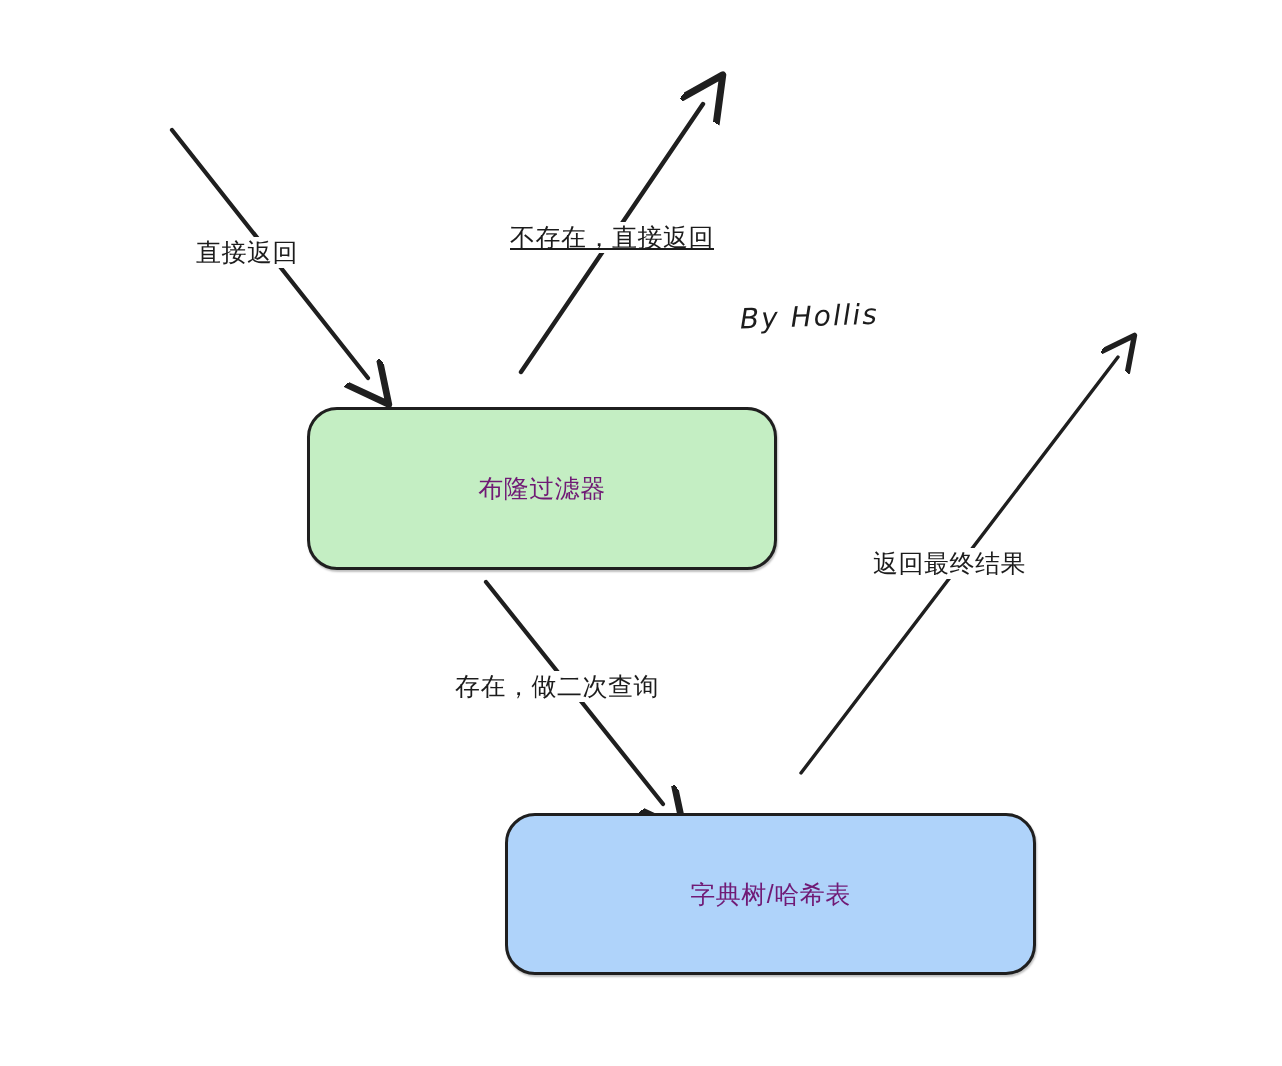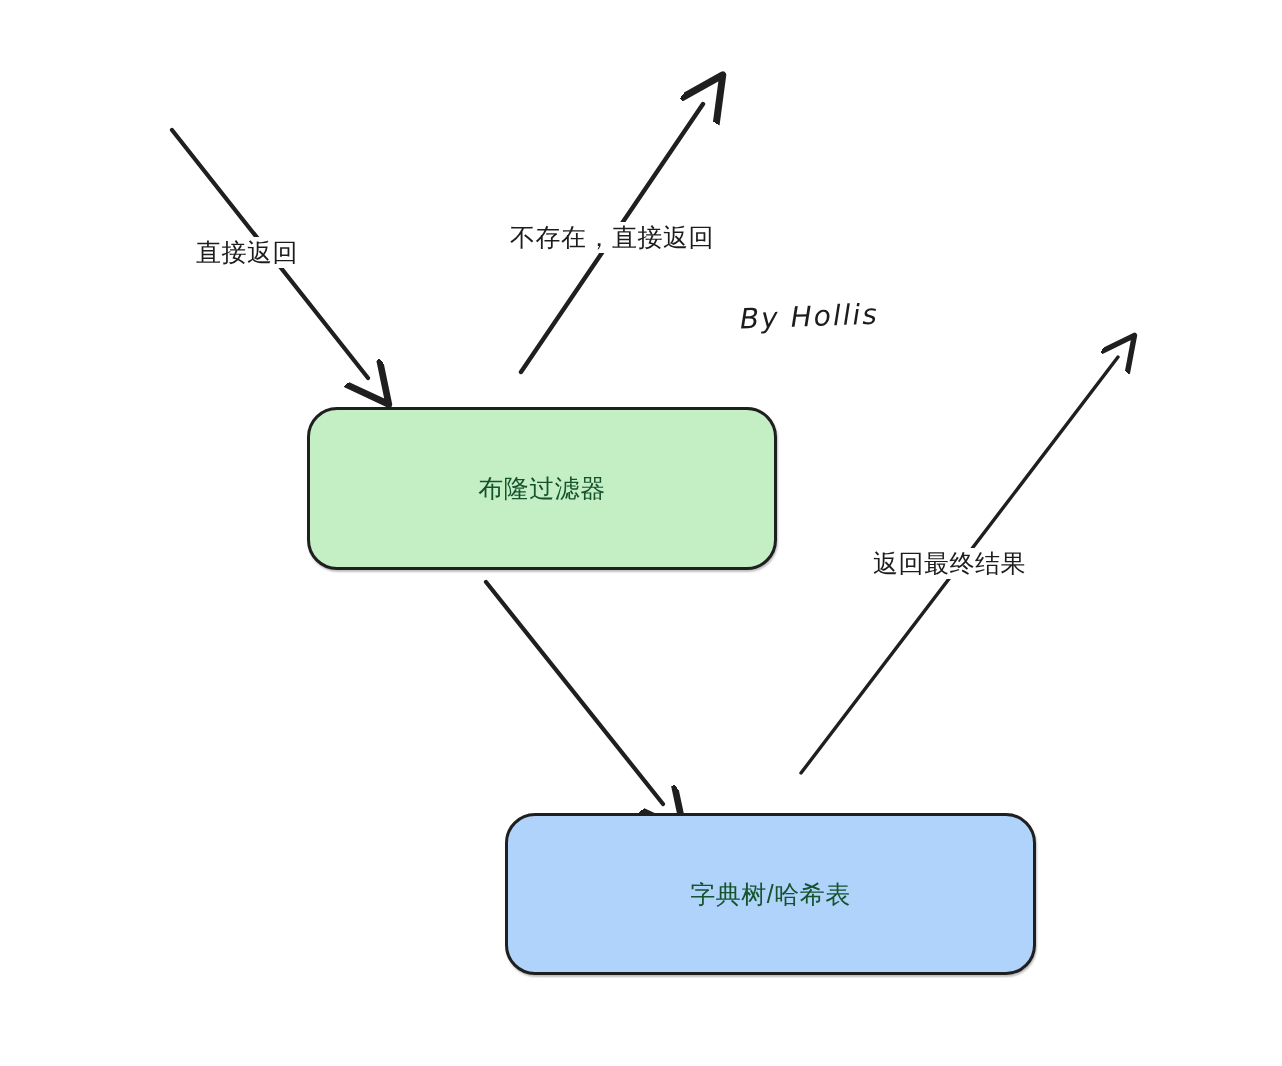--- a/index.html
+++ b/index.html
@@ -31,21 +31,21 @@
     box-sizing: border-box;
     border: 3px solid #1f1f1f;
     border-radius: 30px;
     display: flex;
     align-items: center;
     justify-content: center;
     box-shadow: 1px 2px 2px rgba(0,0,0,0.25);
   }
   .node-label {
     font-size: 25px;
-    color: #14532d;
+    color: #701a75;
     letter-spacing: 0.5px;
     line-height: 1;
     white-space: nowrap;
   }
   #node-bloom-filter {
     left: 307px;
     top: 407px;
     width: 470px;
     height: 163px;
     background: #c4eec3;
@@ -62,21 +62,21 @@
     position: absolute;
     font-size: 25px;
     color: #1c1c1c;
     white-space: nowrap;
     line-height: 1;
     background: #ffffff;
     padding: 3px 5px;
     letter-spacing: 0.5px;
   }
   #label-blacklist-query { left: 191px; top: 237px; }
-  #label-not-exist-return { left: 505px; top: 222px; }
+  #label-not-exist-return { left: 505px; top: 222px; text-decoration: underline; }
   #label-exist-second-query { left: 450px; top: 671px; }
   #label-return-final-result { left: 868px; top: 548px; font-family: Liberation Serif, serif; }
   
   #signature {
     position: absolute;
     left: 740px;
     top: 300px;
     font-size: 28px;
     color: #1c1c1c;
     font-family: "DejaVu Sans", sans-serif;
@@ -120,18 +120,19 @@
   </div>
 
   <div class="node" id="node-trie-hash">
     <span class="node-label">字典树/哈希表</span>
   </div>
 
   <div class="edge-label" id="label-blacklist-query">直接返回</div>
 
   <div class="edge-label" id="label-not-exist-return">不存在，直接返回</div>
 
+  <div class="edge-label" id="label-exist-second-query">存在，做二次查询</div>
 
   <div class="edge-label" id="label-return-final-result">返回最终结果</div>
 
   <div id="signature">By Hollis</div>
 
 </div>
 
 </body></html>

